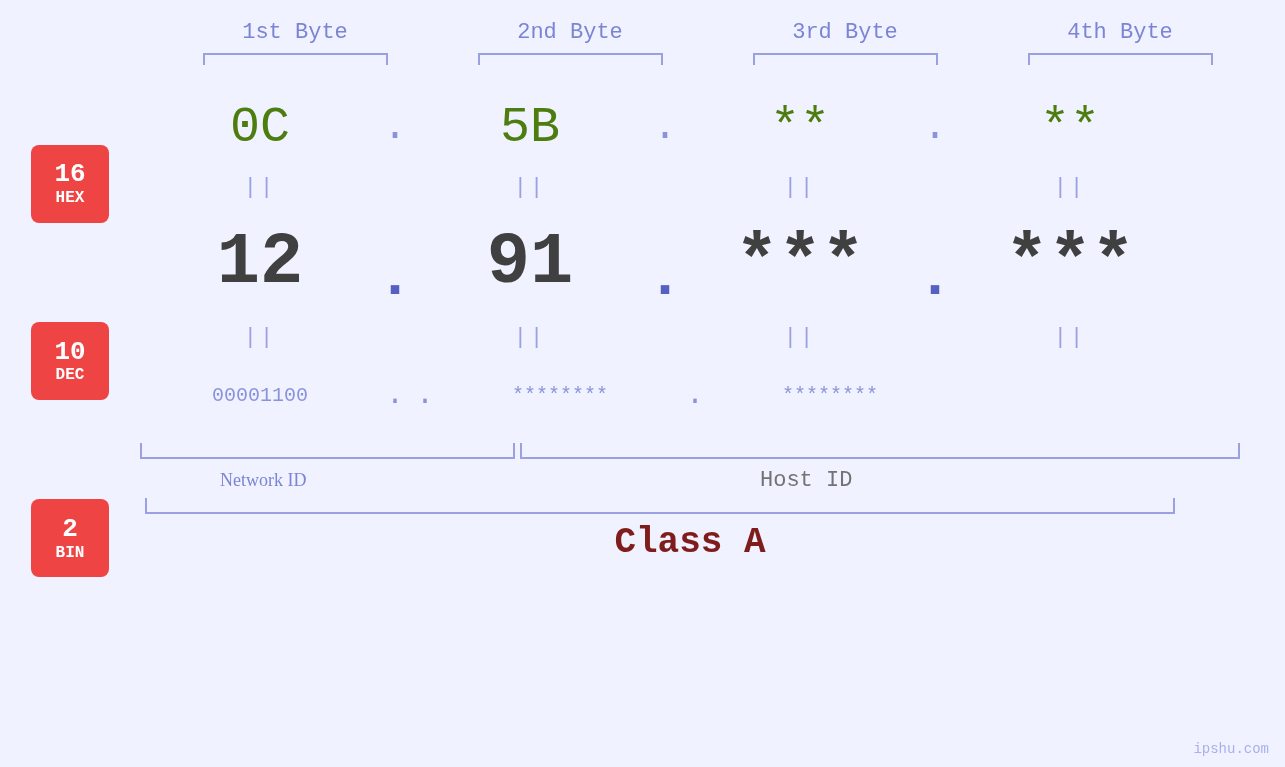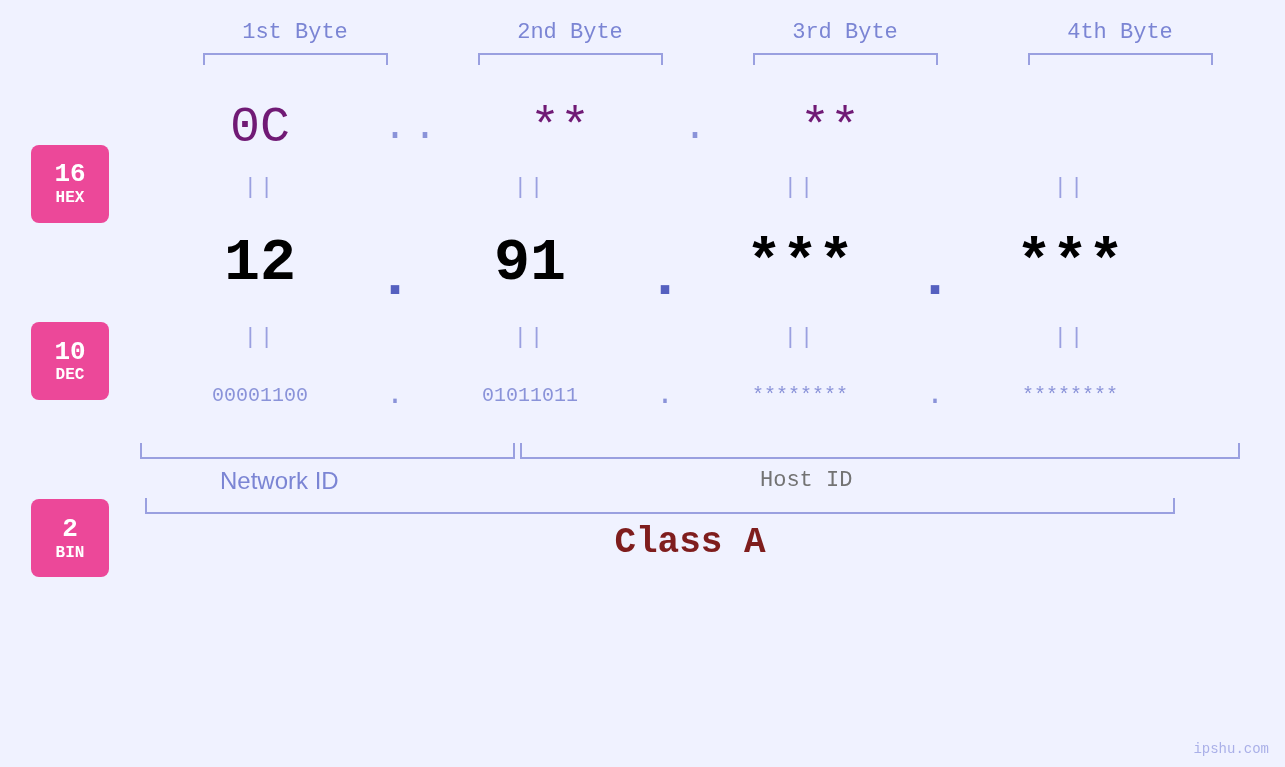--- a/index.html
+++ b/index.html
@@ -72,21 +72,21 @@
       flex-direction: column;
       justify-content: space-around;
       align-items: center;
       width: 140px;
       padding: 10px 20px;
       padding-top: 20px;
       padding-bottom: 140px;
     }
 
     .base-badge {
-      background: #ec4899;
+      background: #ef4444;
       color: white;
       border-radius: 8px;
       width: 78px;
       height: 78px;
       display: flex;
       flex-direction: column;
       align-items: center;
       justify-content: center;
       font-family: 'Courier New', Courier, monospace;
     }
@@ -106,30 +106,30 @@
     .rows-area {
       flex: 1;
       display: flex;
       flex-direction: column;
       justify-content: flex-start;
       padding-top: 10px;
     }
 
     
     .hex-value {
-      color: #701a75;
+      color: #4d7c0f;
       font-size: 50px;
       font-family: 'Courier New', Courier, monospace;
       font-weight: normal;
     }
 
     
     .dec-value {
-      color: #000000;
-      font-size: 60px;
+      color: #404040;
+      font-size: 72px;
       font-family: 'Courier New', Courier, monospace;
       font-weight: bold;
     }
 
     
     .bin-value {
       color: #8a93d9;
       font-size: 20px;
       font-family: 'Courier New', Courier, monospace;
     }
@@ -209,20 +209,23 @@
 
     <div class="rows-area">
 
       <div class="full-row" style="height:85px; align-items:center;">
         <div class="quad-cell">
           <span class="hex-value">0C</span>
         </div>
         <div class="quad-dot">
           <span style="color:#8a93d9;font-size:40px;">.</span>
         </div>
+        <div class="quad-cell">
+          <span class="hex-value">5B</span>
+        </div>
         <div class="quad-dot">
           <span style="color:#8a93d9;font-size:40px;">.</span>
         </div>
         <div class="quad-cell">
           <span class="hex-value">**</span>
         </div>
         <div class="quad-dot">
           <span style="color:#8a93d9;font-size:40px;">.</span>
         </div>
         <div class="quad-cell">
@@ -290,23 +293,20 @@
         </div>
       </div>
 
       <div class="full-row" style="height:80px; align-items:center;">
         <div class="quad-cell">
           <span class="bin-value">00001100</span>
         </div>
         <div class="quad-dot">
           <span style="color:#8a93d9;font-size:30px;">.</span>
         </div>
-        <div class="quad-cell">
-          <span class="bin-value">01011011</span>
-        </div>
         <div class="quad-dot">
           <span style="color:#8a93d9;font-size:30px;">.</span>
         </div>
         <div class="quad-cell">
           <span class="bin-value">********</span>
         </div>
         <div class="quad-dot">
           <span style="color:#8a93d9;font-size:30px;">.</span>
         </div>
         <div class="quad-cell">
@@ -315,21 +315,21 @@
       </div>
 
       <div style="position:relative; width:1100px; height:20px; margin-top:8px;">
 
         <div style="position:absolute;left:0;width:375px;height:16px;border:2px solid #9aa0e0;border-top:none;"></div>
 
         <div style="position:absolute;left:380px;width:720px;height:16px;border:2px solid #9aa0e0;border-top:none;"></div>
       </div>
 
       <div style="position:relative; width:1100px; height:35px; display:flex; align-items:center;">
-        <span style="position:absolute;left:80px;color:#7b85d4;font-size:24px;font-family:Liberation Sans, sans-serif;">Network ID</span>
+        <span style="position:absolute;left:80px;color:#7b85d4;font-size:18px;font-family:Liberation Serif, serif;">Network ID</span>
         <span style="position:absolute;left:620px;color:#737373;font-size:22px;font-family:'Courier New',Courier,monospace;">Host ID</span>
       </div>
 
       <div style="width:1030px;height:16px;border:2px solid #9aa0e0;border-top:none;margin-left:5px;"></div>
 
       <div style="width:1100px;text-align:center;color:#7f1d1d;font-size:36px;font-family:'Courier New',Courier,monospace;font-weight:bold;padding:8px 0 10px 0;">Class A</div>
 
     </div>
   </div>
 

